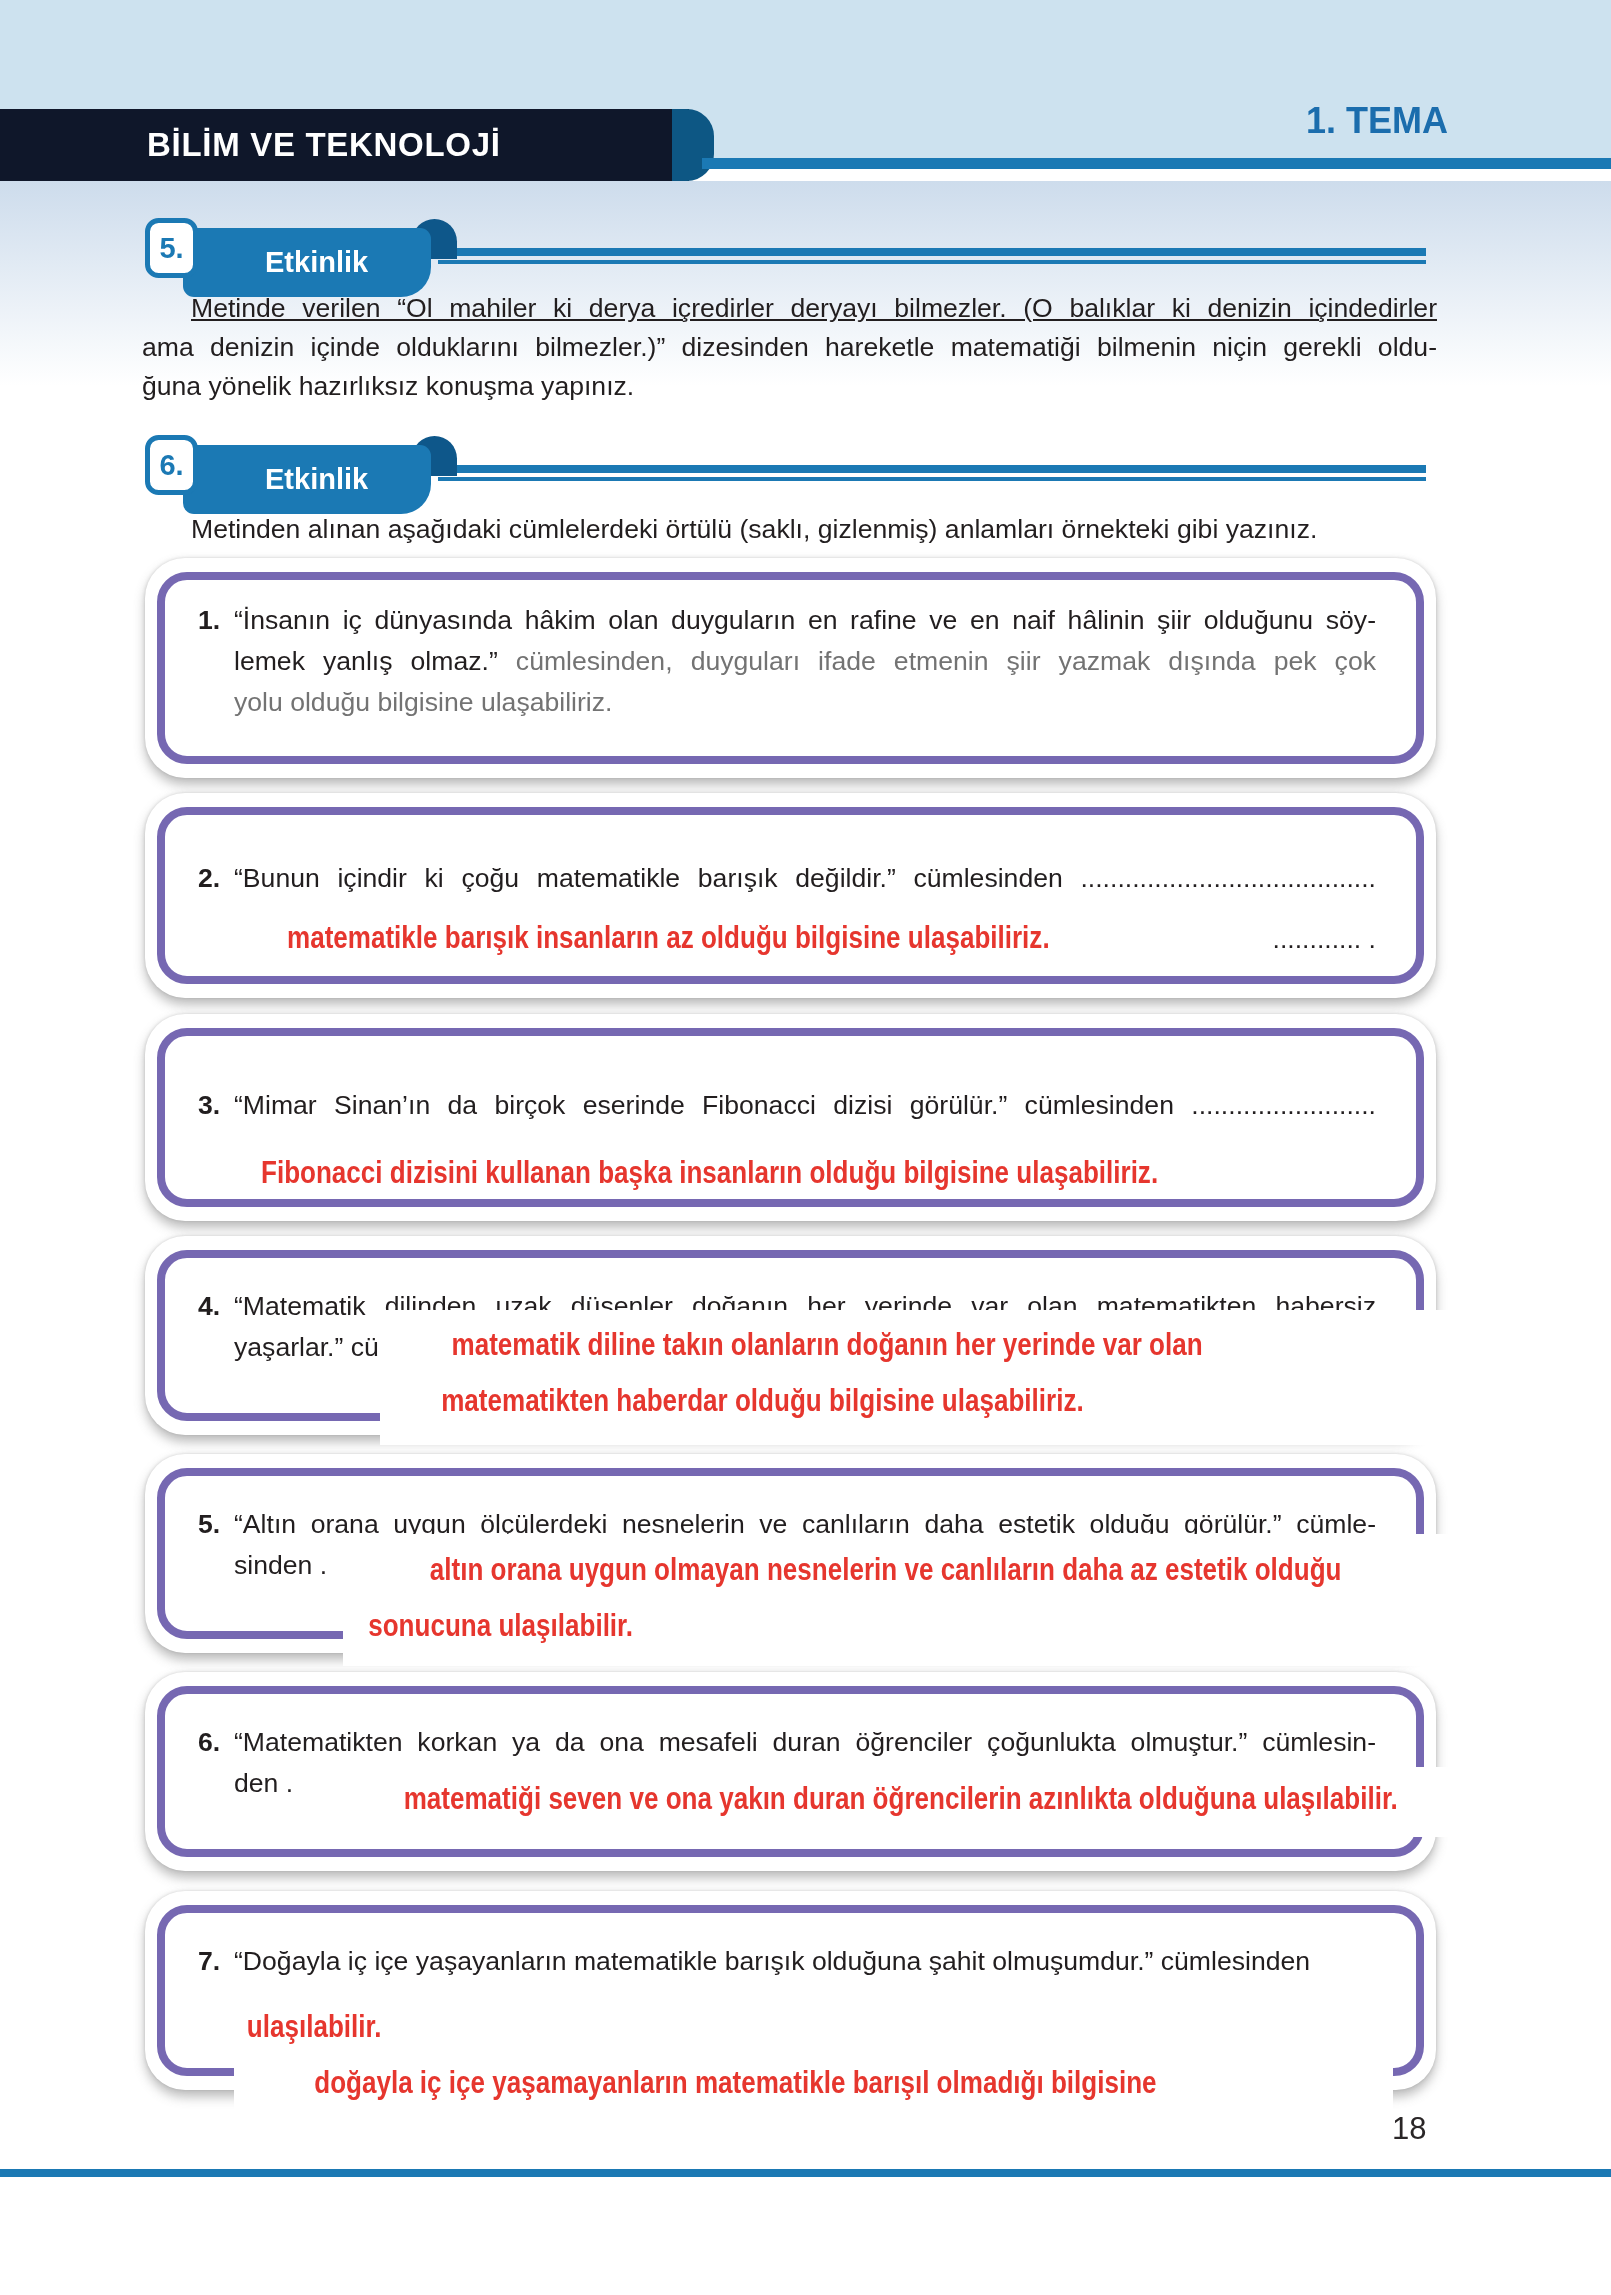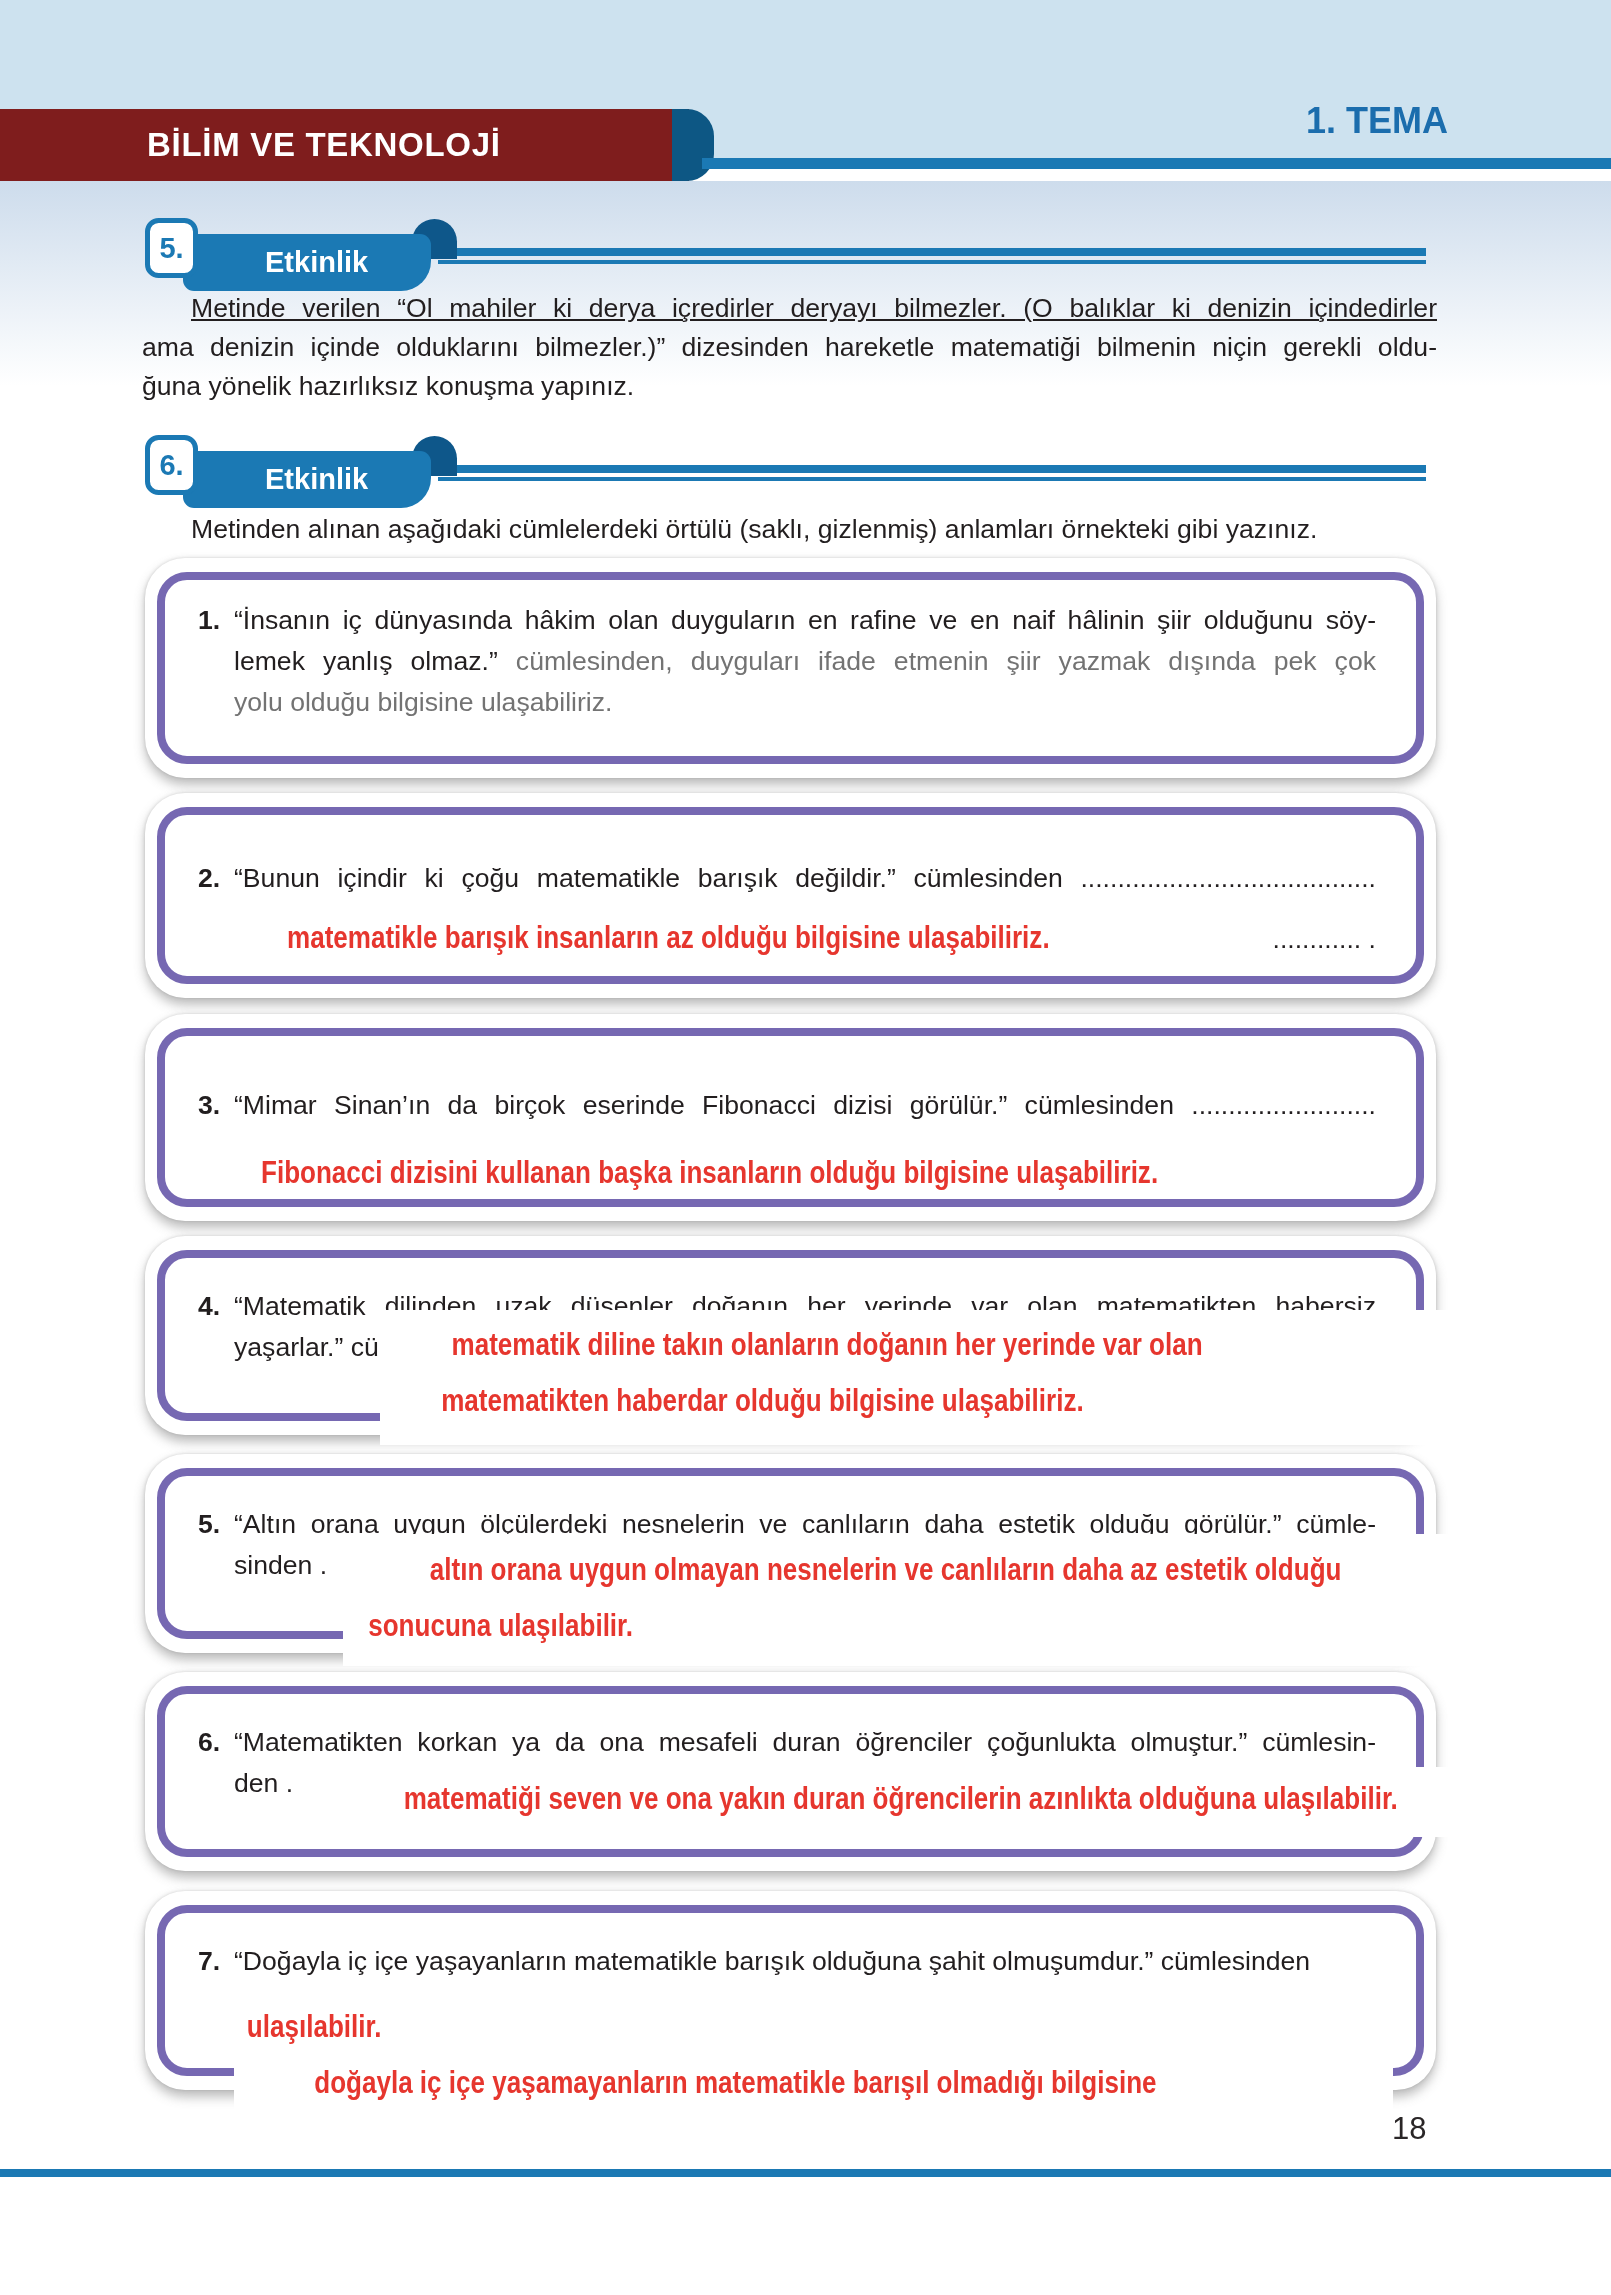--- a/index.html
+++ b/index.html
@@ -3,21 +3,21 @@
 <meta charset="utf-8">
 <style>
   html,body{margin:0;padding:0;background:#ffffff;}
   #page{
     position:relative;width:1611px;height:2295px;overflow:hidden;
     background:#ffffff;font-family:"Liberation Sans",sans-serif;color:#221e1f;
   }
   
   .top-band{position:absolute;left:0;top:0;width:1611px;height:109px;background:#cde2ef;}
   .top-band-right{position:absolute;left:689px;top:109px;width:922px;height:49px;background:#cde2ef;}
-  .banner{position:absolute;left:0;top:109px;width:689px;height:72px;background:#7f1d1d;}
+  .banner{position:absolute;left:0;top:109px;width:689px;height:72px;background:#0f172a;}
   .banner-title{
     position:absolute;left:147px;top:0;height:72px;display:flex;align-items:center;
     color:#ffffff;font-size:33px;font-weight:bold;letter-spacing:0.7px;white-space:nowrap;
   }
   .banner-curl{
     position:absolute;left:672px;top:109px;width:42px;height:72px;
     background:#0d5784;border-radius:0 27px 27px 0;
   }
   .tema{
     position:absolute;left:1306px;top:100px;width:126px;height:45px;
@@ -27,21 +27,21 @@
   .header-grad{
     position:absolute;left:0;top:181px;width:1611px;height:205px;
     background:linear-gradient(#cddcec,#ffffff);
   }
   
   .badge{position:absolute;left:145px;width:1282px;height:61px;}
   .b-line-a{position:absolute;left:293px;right:1.4px;top:30px;height:8.2px;background:#1b79b4;}
   .b-line-b{position:absolute;left:293px;right:1.4px;top:42px;height:4.1px;background:#1b79b4;}
   .b-curl{position:absolute;left:267px;top:1.4px;width:45px;height:40px;background:#0e578a;border-radius:22.5px 22.5px 0 0;}
   .b-ribbon{
-    position:absolute;left:38px;top:16px;width:248px;height:57px;background:#1b79b4;
+    position:absolute;left:38px;top:10px;width:248px;height:69px;background:#1b79b4;
     border-radius:8.2px 11px 30px 11px;display:flex;align-items:center;
   }
   .b-ribbon-label{color:#ffffff;font-size:29px;font-weight:bold;padding-left:82px;}
   .b-num{
     position:absolute;left:0;top:0;width:53px;height:60px;background:#ffffff;
     border:5.5px solid #1b79b4;border-radius:13.6px;box-sizing:border-box;
     display:flex;align-items:center;justify-content:center;
     color:#1b79b4;font-size:29px;font-weight:bold;
   }
   .badge5{top:218px;}

